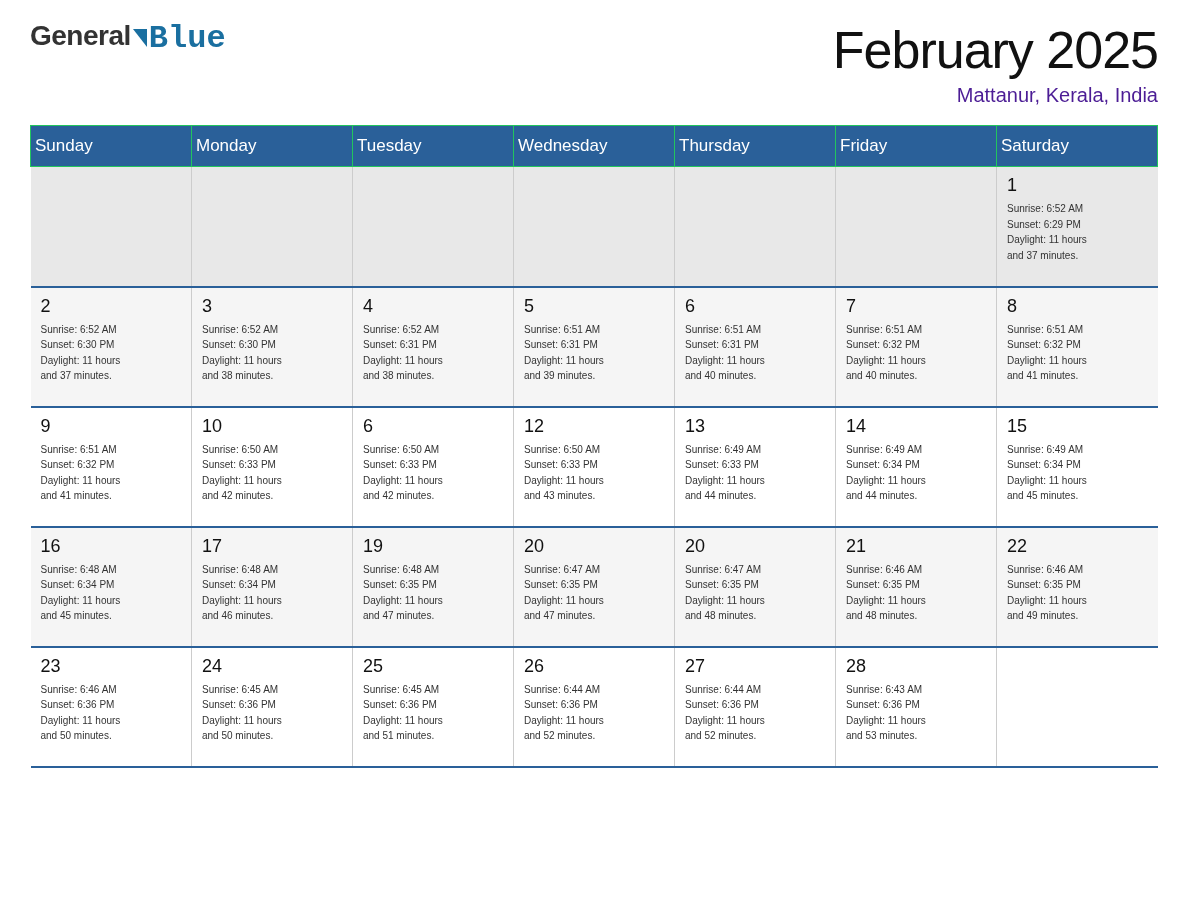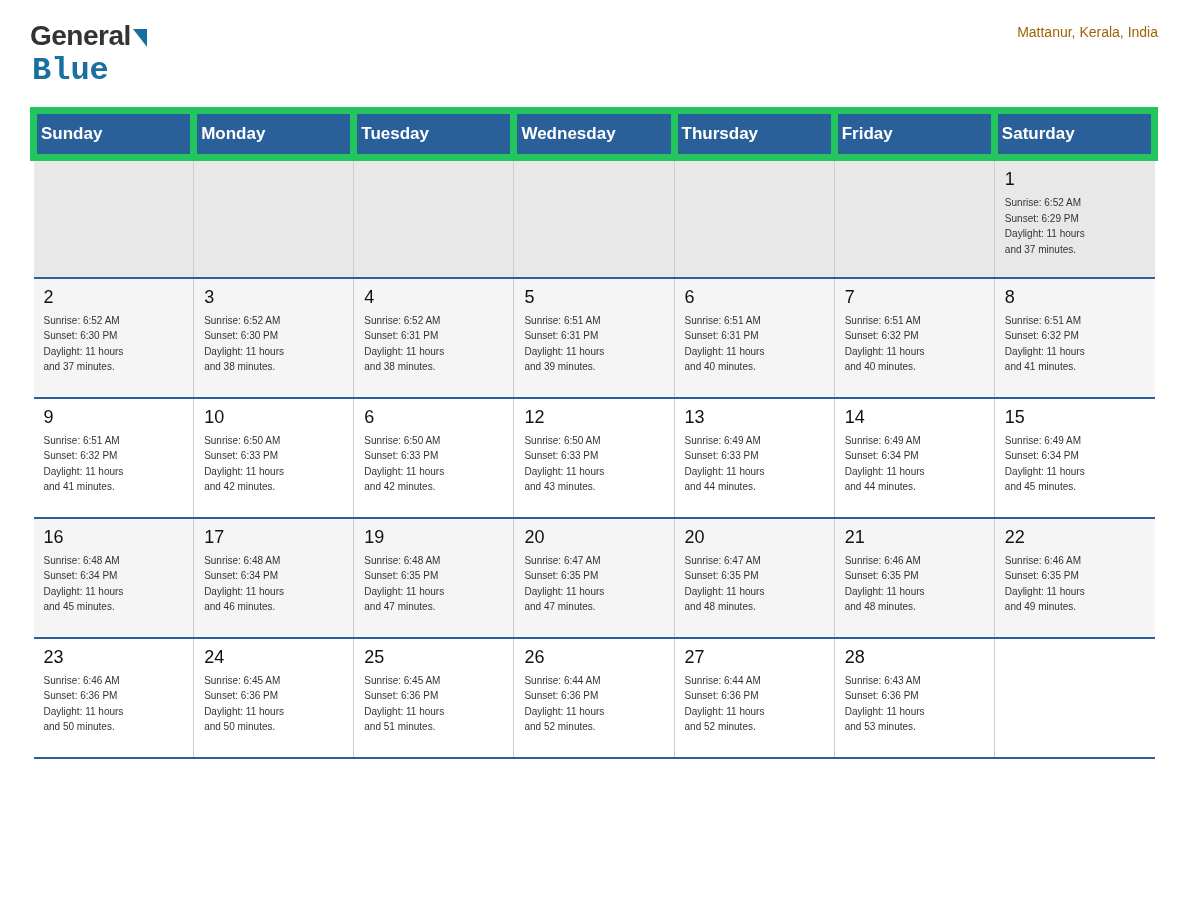--- a/index.html
+++ b/index.html
@@ -11,21 +11,21 @@
       min-height: 918px;
     }
     .header {
       display: flex;
       justify-content: space-between;
       align-items: flex-start;
       margin-bottom: 18px;
     }
     .logo {
       display: flex;
-      flex-direction: column;
+      flex-direction: row;
       align-items: flex-start;
     }
     .logo-top {
       display: flex;
       align-items: center;
     }
     .logo-general {
       font-size: 28px;
       font-weight: bold;
       color: #333;
@@ -50,36 +50,36 @@
     .title-section {
       text-align: right;
     }
     .month-title {
       font-size: 52px;
       font-weight: normal;
       color: #111;
       letter-spacing: -1px;
     }
     .location-title {
-      font-size: 14px;
-      color: #a16207;
+      font-size: 20px;
+      color: #4c1d95;
       margin-top: 4px;
     }
     table {
       width: 100%;
       border-collapse: collapse;
     }
     thead tr th {
       background-color: #2a6099;
       color: #fff;
       padding: 10px 4px;
       font-size: 17px;
-      font-weight: bold;
+      font-weight: normal;
       text-align: left;
-      border: 7px solid #22c55e;
+      border: 1px solid #22c55e;
     }
     tbody tr {
       border-bottom: 2px solid #2a6099;
     }
     tbody tr td {
       vertical-align: top;
       padding: 8px 10px;
       font-size: 13px;
       color: #333;
       border-right: 1px solid #ccc;
@@ -120,20 +120,21 @@
 
 <div class="header">
   <div class="logo">
     <div class="logo-top">
       <span class="logo-general">General</span>
       <div class="logo-arrow"></div>
     </div>
     <span class="logo-blue">Blue</span>
   </div>
   <div class="title-section">
+    <div class="month-title">February 2025</div>
     <div class="location-title">Mattanur, Kerala, India</div>
   </div>
 </div>
 
 <table>
   <thead>
     <tr>
     <th>Sunday</th>
         <th>Monday</th>
         <th>Tuesday</th>

